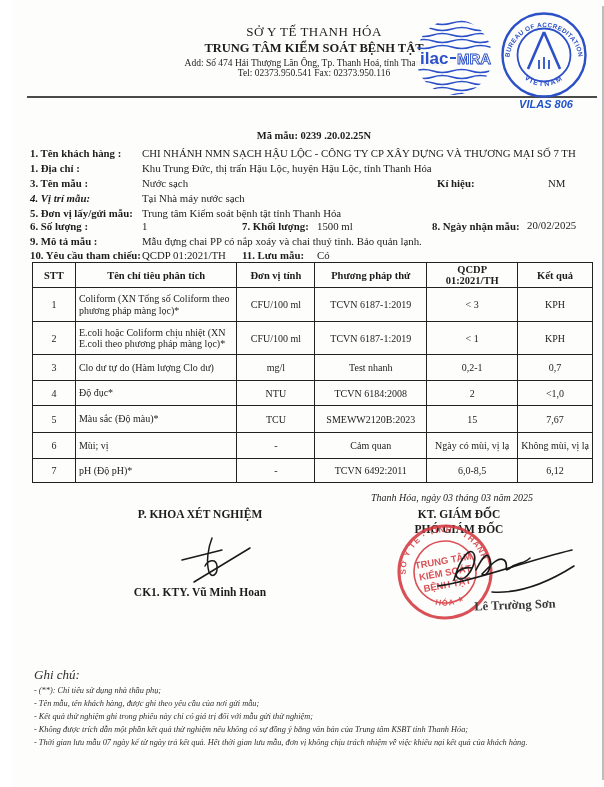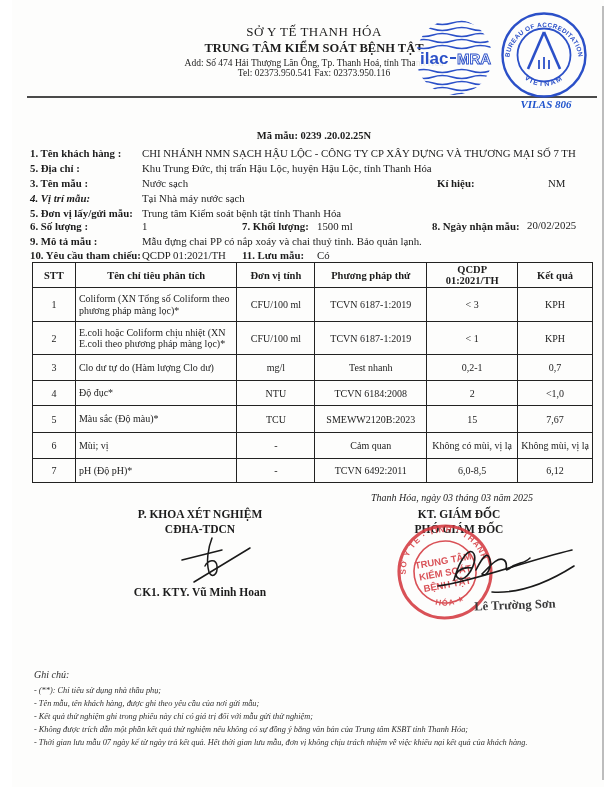--- a/index.html
+++ b/index.html
@@ -7,21 +7,21 @@
         font-family:"Liberation Serif","DejaVu Serif",serif;color:#1c1c1c;overflow:hidden;margin-left:12px;}
   .abs{position:absolute;white-space:nowrap;}
   
   .letterhead{position:absolute;top:24px;left:0;width:604px;text-align:center;}
   .org-parent{font-size:13px;letter-spacing:.5px;}
   .org-name{font-size:12.5px;font-weight:bold;margin-top:1px;}
   .org-address{font-size:9.5px;margin-top:2px;}
   .org-tel{font-size:9.5px;}
   .divider{position:absolute;top:96px;left:15px;width:570px;height:0;border-top:2px solid #4a4a4a;}
   .vilas{position:absolute;top:98px;left:489px;width:90px;text-align:center;
-         font-family:Liberation Serif, serif;font-weight:bold;
+         font-family:Liberation Sans, sans-serif;font-weight:bold;
          font-size:11px;color:#1f53cc;font-style:italic;}
   
   .doc-title{position:absolute;top:109px;left:0;width:604px;text-align:center;
              font-size:16px;font-weight:bold;letter-spacing:.3px;}
   .doc-code{position:absolute;top:130px;left:0;width:604px;text-align:center;
             font-size:10.5px;font-weight:bold;}
   
   .info{position:absolute;top:147px;left:0;width:500px;height:115px;font-size:10.8px;}
   .info .lab{font-weight:bold;}
   
@@ -37,21 +37,21 @@
             font-weight:bold;font-size:11.5px;line-height:15px;}
   .sig-left-name{position:absolute;top:586px;left:95px;width:186px;text-align:center;
                  font-weight:bold;font-size:11.5px;}
   .sig-right{position:absolute;top:507px;left:362px;width:170px;text-align:center;
              font-weight:bold;font-size:11.5px;line-height:15px;}
   .sig-right-name{position:absolute;top:598px;left:438px;width:130px;text-align:center;
                   font-weight:bold;font-size:12.5px;color:#3a3a3a;transform:rotate(-2deg);}
   
   .notes{position:absolute;top:668px;left:22px;width:560px;font-style:italic;
          font-size:8.3px;color:#2e2e2e;}
-  .notes .nt{font-size:10px;margin-bottom:3px;}
+  .notes .nt{font-size:13px;margin-bottom:3px;}
   .notes div{line-height:13px;white-space:nowrap;}
   
   .edge1{position:absolute;top:6px;left:590px;width:2px;height:774px;background:#bdbdbd;}
   .edge2{position:absolute;top:10px;left:597px;width:1px;height:700px;background:#dedede;}
   svg text{font-family:"Liberation Sans","DejaVu Sans",sans-serif;}
 </style>
 </head>
 <body>
 
 <div class="page">
@@ -111,21 +111,21 @@
     </g>
   </svg>
 
   <div class="vilas">VILAS 806</div>
 
   <div class="doc-code">Mã mẫu: 0239 .20.02.25N</div>
 
   <div class="info">
     <span class="abs lab" style="left:18px;top:0;">1. Tên khách hàng :</span>
     <span class="abs" style="left:130px;top:0;">CHI NHÁNH NMN SẠCH HẬU LỘC - CÔNG TY CP XÂY DỰNG VÀ THƯƠNG MẠI SỐ 7 TH</span>
-    <span class="abs lab" style="left:18px;top:15px;">5. Địa chỉ :</span>
+    <span class="abs lab" style="left:18px;top:15px;">1. Địa chỉ :</span>
     <span class="abs" style="left:130px;top:15px;">Khu Trung Đức, thị trấn Hậu Lộc, huyện Hậu Lộc, tỉnh Thanh Hóa</span>
     <span class="abs lab" style="left:18px;top:30px;">3. Tên mẫu :</span>
     <span class="abs" style="left:130px;top:30px;">Nước sạch</span>
     <span class="abs lab" style="left:425px;top:30px;">Kí hiệu:</span>
     <span class="abs" style="left:536px;top:30px;">NM</span>
     <span class="abs lab" style="left:18px;top:45px;font-style:italic;">4. Vị trí mẫu:</span>
     <span class="abs" style="left:130px;top:45px;">Tại Nhà máy nước sạch</span>
     <span class="abs lab" style="left:18px;top:60px;">5. Đơn vị lấy/gửi mẫu:</span>
     <span class="abs" style="left:130px;top:60px;">Trung tâm Kiểm soát bệnh tật tỉnh Thanh Hóa</span>
     <span class="abs lab" style="left:18px;top:73px;">6. Số lượng :</span>
@@ -198,39 +198,38 @@
       <td>TCU</td>
       <td>SMEWW2120B:2023</td>
       <td>15</td>
       <td>7,67</td>
     </tr>
     <tr style="height:26px;">
       <td>6</td>
       <td class="name">Mùi; vị</td>
       <td>-</td>
       <td>Cảm quan</td>
-      <td>Không có mùi, vị lạ</td>
+      <td>Ngày có mùi, vị lạ</td>
       <td>Không mùi, vị lạ</td>
     </tr>
     <tr style="height:24px;">
       <td>7</td>
       <td class="name">pH (Độ pH)*</td>
       <td>-</td>
       <td>TCVN 6492:2011</td>
       <td>6,0-8,5</td>
       <td>6,12</td>
     </tr>
   </tbody>
     </table>
 
   <div class="sig-date">Thanh Hóa, ngày 03 tháng 03 năm 2025</div>
 
   <div class="sig-left">
     <div>P. KHOA XÉT NGHIỆM</div>
-    <div>CĐHA-TDCN</div>
   </div>
   <div class="sig-left-name">CK1. KTY. Vũ Minh Hoan</div>
 
   <div class="sig-right">
     <div>KT. GIÁM ĐỐC</div>
     <div>PHÓ GIÁM ĐỐC</div>
   </div>
 
   <svg class="abs" style="left:383px;top:522px;transform:rotate(-10deg);" width="100" height="100" viewBox="0 0 100 100">
     <defs>

